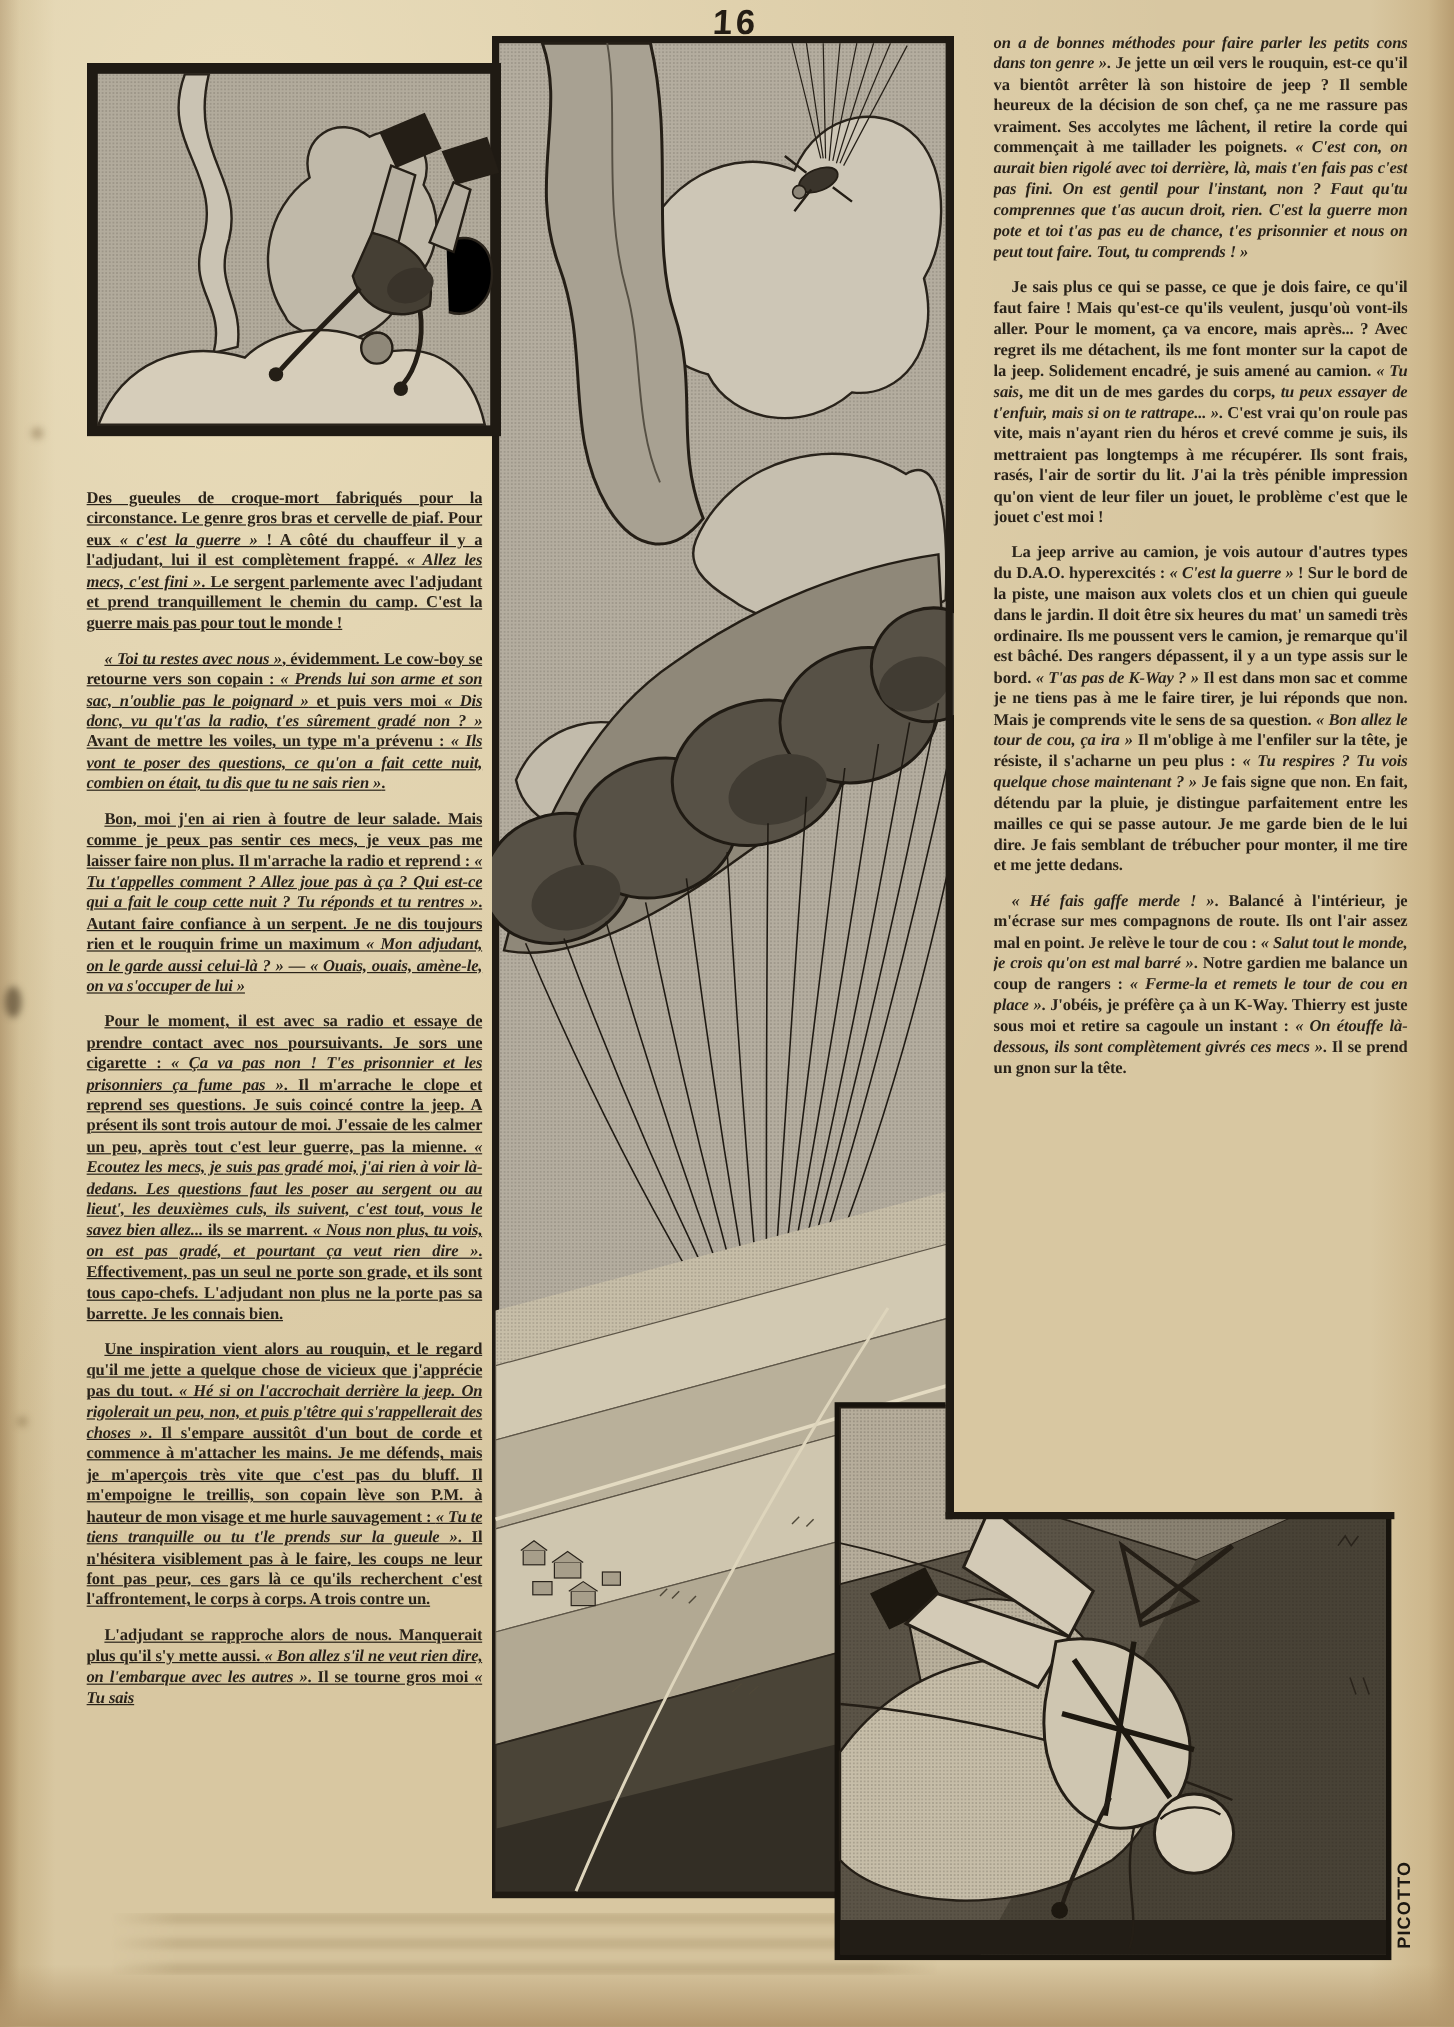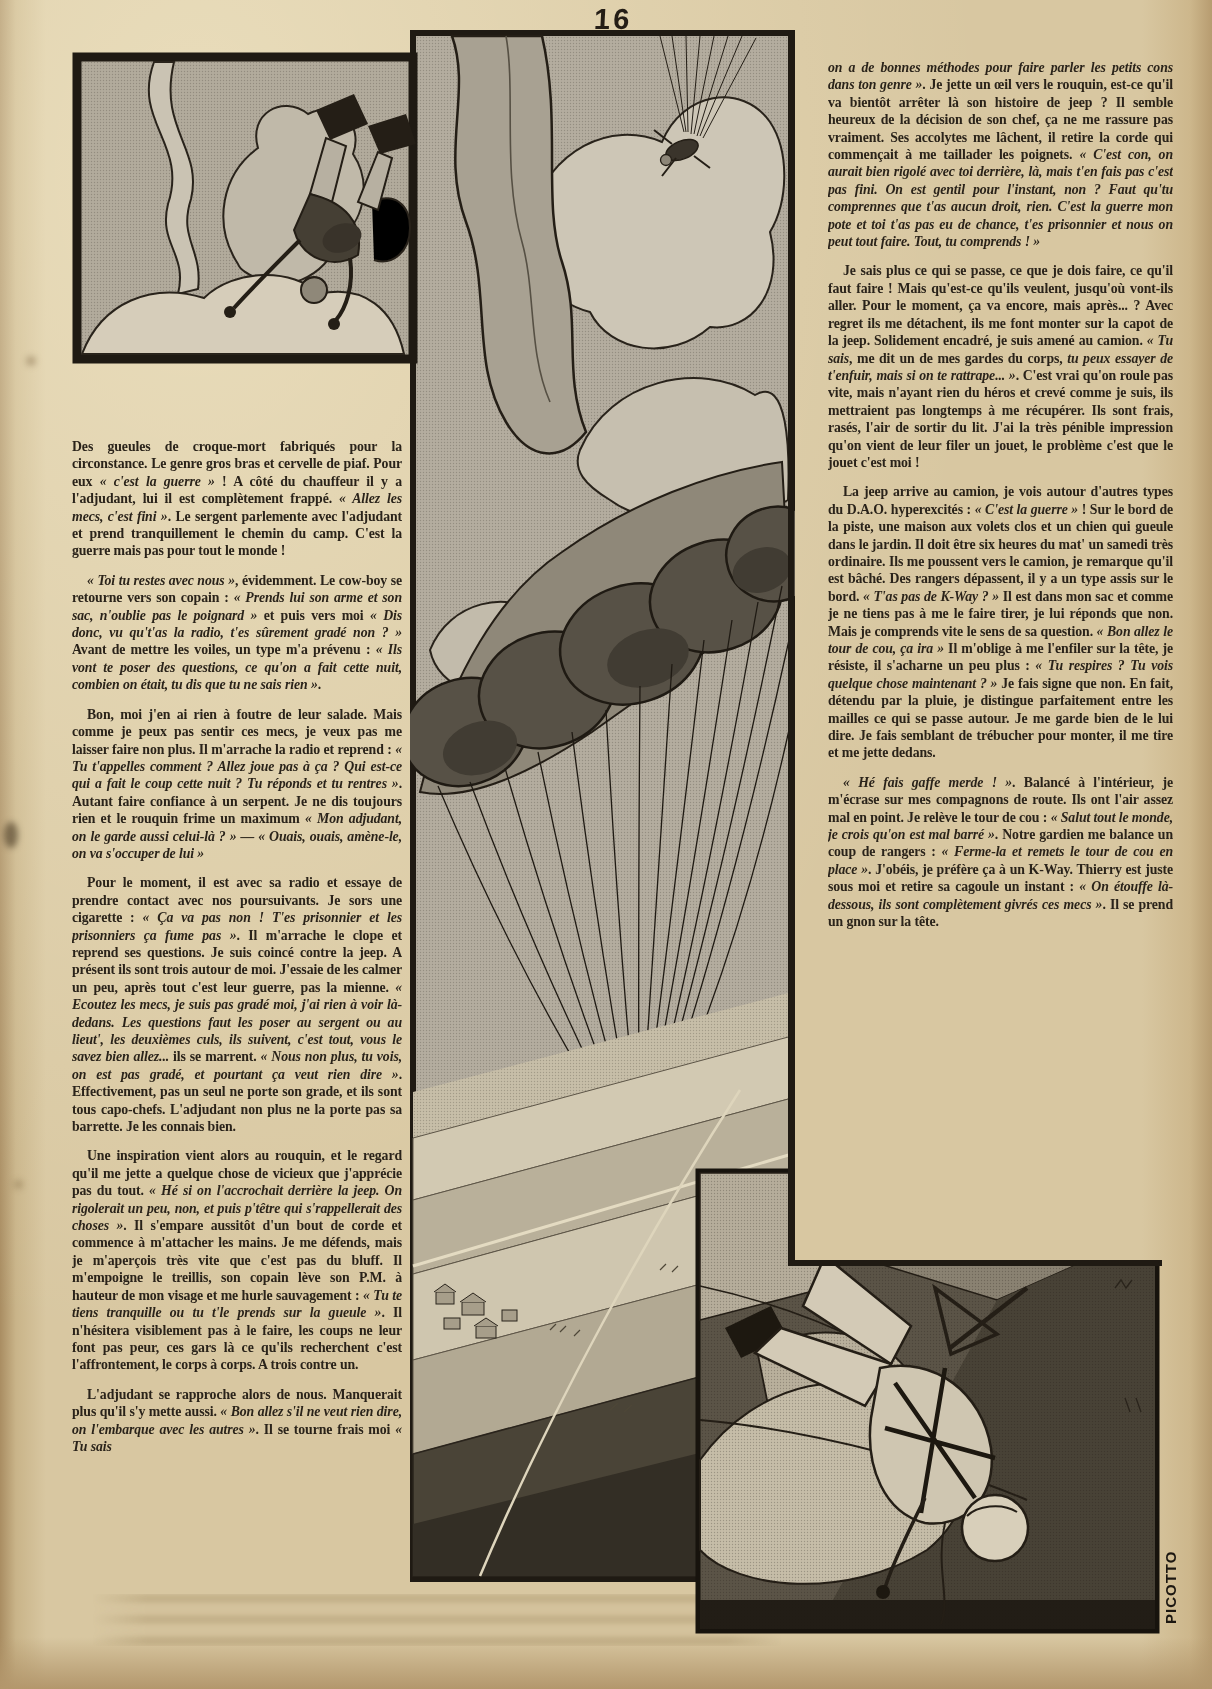--- a/index.html
+++ b/index.html
@@ -11,33 +11,33 @@
       linear-gradient(0deg, #b3976c 0px, rgba(179,151,108,0) 52px),
       linear-gradient(90deg, #a98d62 0px, #c9b489 16px, rgba(216,199,161,0) 46px),
       linear-gradient(270deg, #b79c70 0px, #cdb78c 22px, rgba(216,199,161,0) 70px),
       #d8c7a1;
   }
   .illo { position:absolute; }
   svg { display:block; }
   .col { position:absolute; color:#2a231a; font-weight:bold; font-size:13.8px;
          line-height:17.4px; text-align:justify; overflow:hidden; letter-spacing:-0.1px; }
   .col p { margin:0 0 12px 0; text-indent:15px; }
-  .col p:first-child { text-indent:0;margin-top:32px; }
+  .col p:first-child { text-indent:0; }
   .col i { font-style:italic; }
   .page-number { position:absolute; left:594px; top:3px; z-index:40;
     font-family:"Liberation Sans",sans-serif; font-weight:bold; font-size:29px;
     color:#241d15; letter-spacing:3px; transform:skewX(-3deg); }
   .border-line { position:absolute; background:#1f1a13; z-index:30; }
   #vline-right { left:788px; top:30px; width:6px; height:1236px; }
   #hline-rightbox { left:788px; top:1260px; width:374px; height:6px; }
   .signature { position:absolute; left:1162px; top:1528px; height:96px; z-index:35;
     writing-mode:vertical-rl; transform:rotate(180deg);
     font-family:"Liberation Sans",sans-serif; font-weight:bold; font-size:15px;
     letter-spacing:1px; color:#1c1711; }
-  #left-col  { left:72px;  top:406px; width:330px; height:1168px; }
+  #left-col  { left:72px;  top:406px; width:330px; height:1168px;text-decoration:underline; }
   #right-col { left:828px; top:27px;  width:345px; height:1228px; z-index:32; }
   #central-illo { left:410px; top:30px; z-index:5; }
   #topleft-panel { left:72px; top:52px; z-index:10; }
   #landing-panel { left:695px; top:1168px; z-index:20;
     clip-path: polygon(0 0, 93px 0, 93px 95px, 100% 95px, 100% 100%, 0 100%); }
   .bleed-band { position:absolute; left:92px; top:1594px; width:690px; height:52px; z-index:2;
     background:
       repeating-linear-gradient(180deg, rgba(122,95,52,0.20) 0 9px, rgba(122,95,52,0.04) 9px 21px);
     -webkit-mask-image:linear-gradient(90deg, transparent, #000 8%, #000 92%, transparent);
     mask-image:linear-gradient(90deg, transparent, #000 8%, #000 92%, transparent);
@@ -230,21 +230,21 @@
 
   <div class="border-line" id="vline-right"></div>
   <div class="border-line" id="hline-rightbox"></div>
 
   <div class="col" id="left-col">
       <p><span>Des gueules de croque-mort fabriqués pour la circonstance. Le genre gros bras et cervelle de piaf. Pour eux </span><i>« c'est la guerre »</i><span> ! A côté du chauffeur il y a l'adjudant, lui il est complètement frappé. </span><i>« Allez les mecs, c'est fini »</i><span>. Le sergent parlemente avec l'adjudant et prend tranquillement le chemin du camp. C'est la guerre mais pas pour tout le monde !</span></p>
       <p><i>« Toi tu restes avec nous »</i><span>, évidemment. Le cow-boy se retourne vers son copain : </span><i>« Prends lui son arme et son sac, n'oublie pas le poignard »</i><span> et puis vers moi </span><i>« Dis donc, vu qu't'as la radio, t'es sûrement gradé non ? »</i><span> Avant de mettre les voiles, un type m'a prévenu : </span><i>« Ils vont te poser des questions, ce qu'on a fait cette nuit, combien on était, tu dis que tu ne sais rien »</i><span>.</span></p>
       <p><span>Bon, moi j'en ai rien à foutre de leur salade. Mais comme je peux pas sentir ces mecs, je veux pas me laisser faire non plus. Il m'arrache la radio et reprend : </span><i>« Tu t'appelles comment ? Allez joue pas à ça ? Qui est-ce qui a fait le coup cette nuit ? Tu réponds et tu rentres »</i><span>. Autant faire confiance à un serpent. Je ne dis toujours rien et le rouquin frime un maximum </span><i>« Mon adjudant, on le garde aussi celui-là ? » — « Ouais, ouais, amène-le, on va s'occuper de lui »</i></p>
       <p><span>Pour le moment, il est avec sa radio et essaye de prendre contact avec nos poursuivants. Je sors une cigarette : </span><i>« Ça va pas non ! T'es prisonnier et les prisonniers ça fume pas »</i><span>. Il m'arrache le clope et reprend ses questions. Je suis coincé contre la jeep. A présent ils sont trois autour de moi. J'essaie de les calmer un peu, après tout c'est leur guerre, pas la mienne. </span><i>« Ecoutez les mecs, je suis pas gradé moi, j'ai rien à voir là-dedans. Les questions faut les poser au sergent ou au lieut', les deuxièmes culs, ils suivent, c'est tout, vous le savez bien allez...</i><span> ils se marrent. </span><i>« Nous non plus, tu vois, on est pas gradé, et pourtant ça veut rien dire »</i><span>. Effectivement, pas un seul ne porte son grade, et ils sont tous capo-chefs. L'adjudant non plus ne la porte pas sa barrette. Je les connais bien.</span></p>
       <p><span>Une inspiration vient alors au rouquin, et le regard qu'il me jette a quelque chose de vicieux que j'apprécie pas du tout. </span><i>« Hé si on l'accrochait derrière la jeep. On rigolerait un peu, non, et puis p'têtre qui s'rappellerait des choses »</i><span>. Il s'empare aussitôt d'un bout de corde et commence à m'attacher les mains. Je me défends, mais je m'aperçois très vite que c'est pas du bluff. Il m'empoigne le treillis, son copain lève son P.M. à hauteur de mon visage et me hurle sauvagement : </span><i>« Tu te tiens tranquille ou tu t'le prends sur la gueule »</i><span>. Il n'hésitera visiblement pas à le faire, les coups ne leur font pas peur, ces gars là ce qu'ils recherchent c'est l'affrontement, le corps à corps. A trois contre un.</span></p>
-      <p><span>L'adjudant se rapproche alors de nous. Manquerait plus qu'il s'y mette aussi. </span><i>« Bon allez s'il ne veut rien dire, on l'embarque avec les autres »</i><span>. Il se tourne frais moi </span><i>« Tu sais</i></p>
+      <p><span>L'adjudant se rapproche alors de nous. Manquerait plus qu'il s'y mette aussi. </span><i>« Bon allez s'il ne veut rien dire, on l'embarque avec les autres »</i><span>. Il se tourne gros moi </span><i>« Tu sais</i></p>
     </div>
   <div class="col" id="right-col">
       <p><i>on a de bonnes méthodes pour faire parler les petits cons dans ton genre »</i><span>. Je jette un œil vers le rouquin, est-ce qu'il va bientôt arrêter là son histoire de jeep ? Il semble heureux de la décision de son chef, ça ne me rassure pas vraiment. Ses accolytes me lâchent, il retire la corde qui commençait à me taillader les poignets. </span><i>« C'est con, on aurait bien rigolé avec toi derrière, là, mais t'en fais pas c'est pas fini. On est gentil pour l'instant, non ? Faut qu'tu comprennes que t'as aucun droit, rien. C'est la guerre mon pote et toi t'as pas eu de chance, t'es prisonnier et nous on peut tout faire. Tout, tu comprends ! »</i></p>
       <p><span>Je sais plus ce qui se passe, ce que je dois faire, ce qu'il faut faire ! Mais qu'est-ce qu'ils veulent, jusqu'où vont-ils aller. Pour le moment, ça va encore, mais après... ? Avec regret ils me détachent, ils me font monter sur la capot de la jeep. Solidement encadré, je suis amené au camion. </span><i>« Tu sais</i><span>, me dit un de mes gardes du corps, </span><i>tu peux essayer de t'enfuir, mais si on te rattrape... »</i><span>. C'est vrai qu'on roule pas vite, mais n'ayant rien du héros et crevé comme je suis, ils mettraient pas longtemps à me récupérer. Ils sont frais, rasés, l'air de sortir du lit. J'ai la très pénible impression qu'on vient de leur filer un jouet, le problème c'est que le jouet c'est moi !</span></p>
       <p><span>La jeep arrive au camion, je vois autour d'autres types du D.A.O. hyperexcités : </span><i>« C'est la guerre »</i><span> ! Sur le bord de la piste, une maison aux volets clos et un chien qui gueule dans le jardin. Il doit être six heures du mat' un samedi très ordinaire. Ils me poussent vers le camion, je remarque qu'il est bâché. Des rangers dépassent, il y a un type assis sur le bord. </span><i>« T'as pas de K-Way ? »</i><span> Il est dans mon sac et comme je ne tiens pas à me le faire tirer, je lui réponds que non. Mais je comprends vite le sens de sa question. </span><i>« Bon allez le tour de cou, ça ira »</i><span> Il m'oblige à me l'enfiler sur la tête, je résiste, il s'acharne un peu plus : </span><i>« Tu respires ? Tu vois quelque chose maintenant ? »</i><span> Je fais signe que non. En fait, détendu par la pluie, je distingue parfaitement entre les mailles ce qui se passe autour. Je me garde bien de le lui dire. Je fais semblant de trébucher pour monter, il me tire et me jette dedans.</span></p>
       <p><i>« Hé fais gaffe merde ! »</i><span>. Balancé à l'intérieur, je m'écrase sur mes compagnons de route. Ils ont l'air assez mal en point. Je relève le tour de cou : </span><i>« Salut tout le monde, je crois qu'on est mal barré »</i><span>. Notre gardien me balance un coup de rangers : </span><i>« Ferme-la et remets le tour de cou en place »</i><span>. J'obéis, je préfère ça à un K-Way. Thierry est juste sous moi et retire sa cagoule un instant : </span><i>« On étouffe là-dessous, ils sont complètement givrés ces mecs »</i><span>. Il se prend un gnon sur la tête.</span></p>
     </div>
 
   <div class="signature">PICOTTO</div>
 

